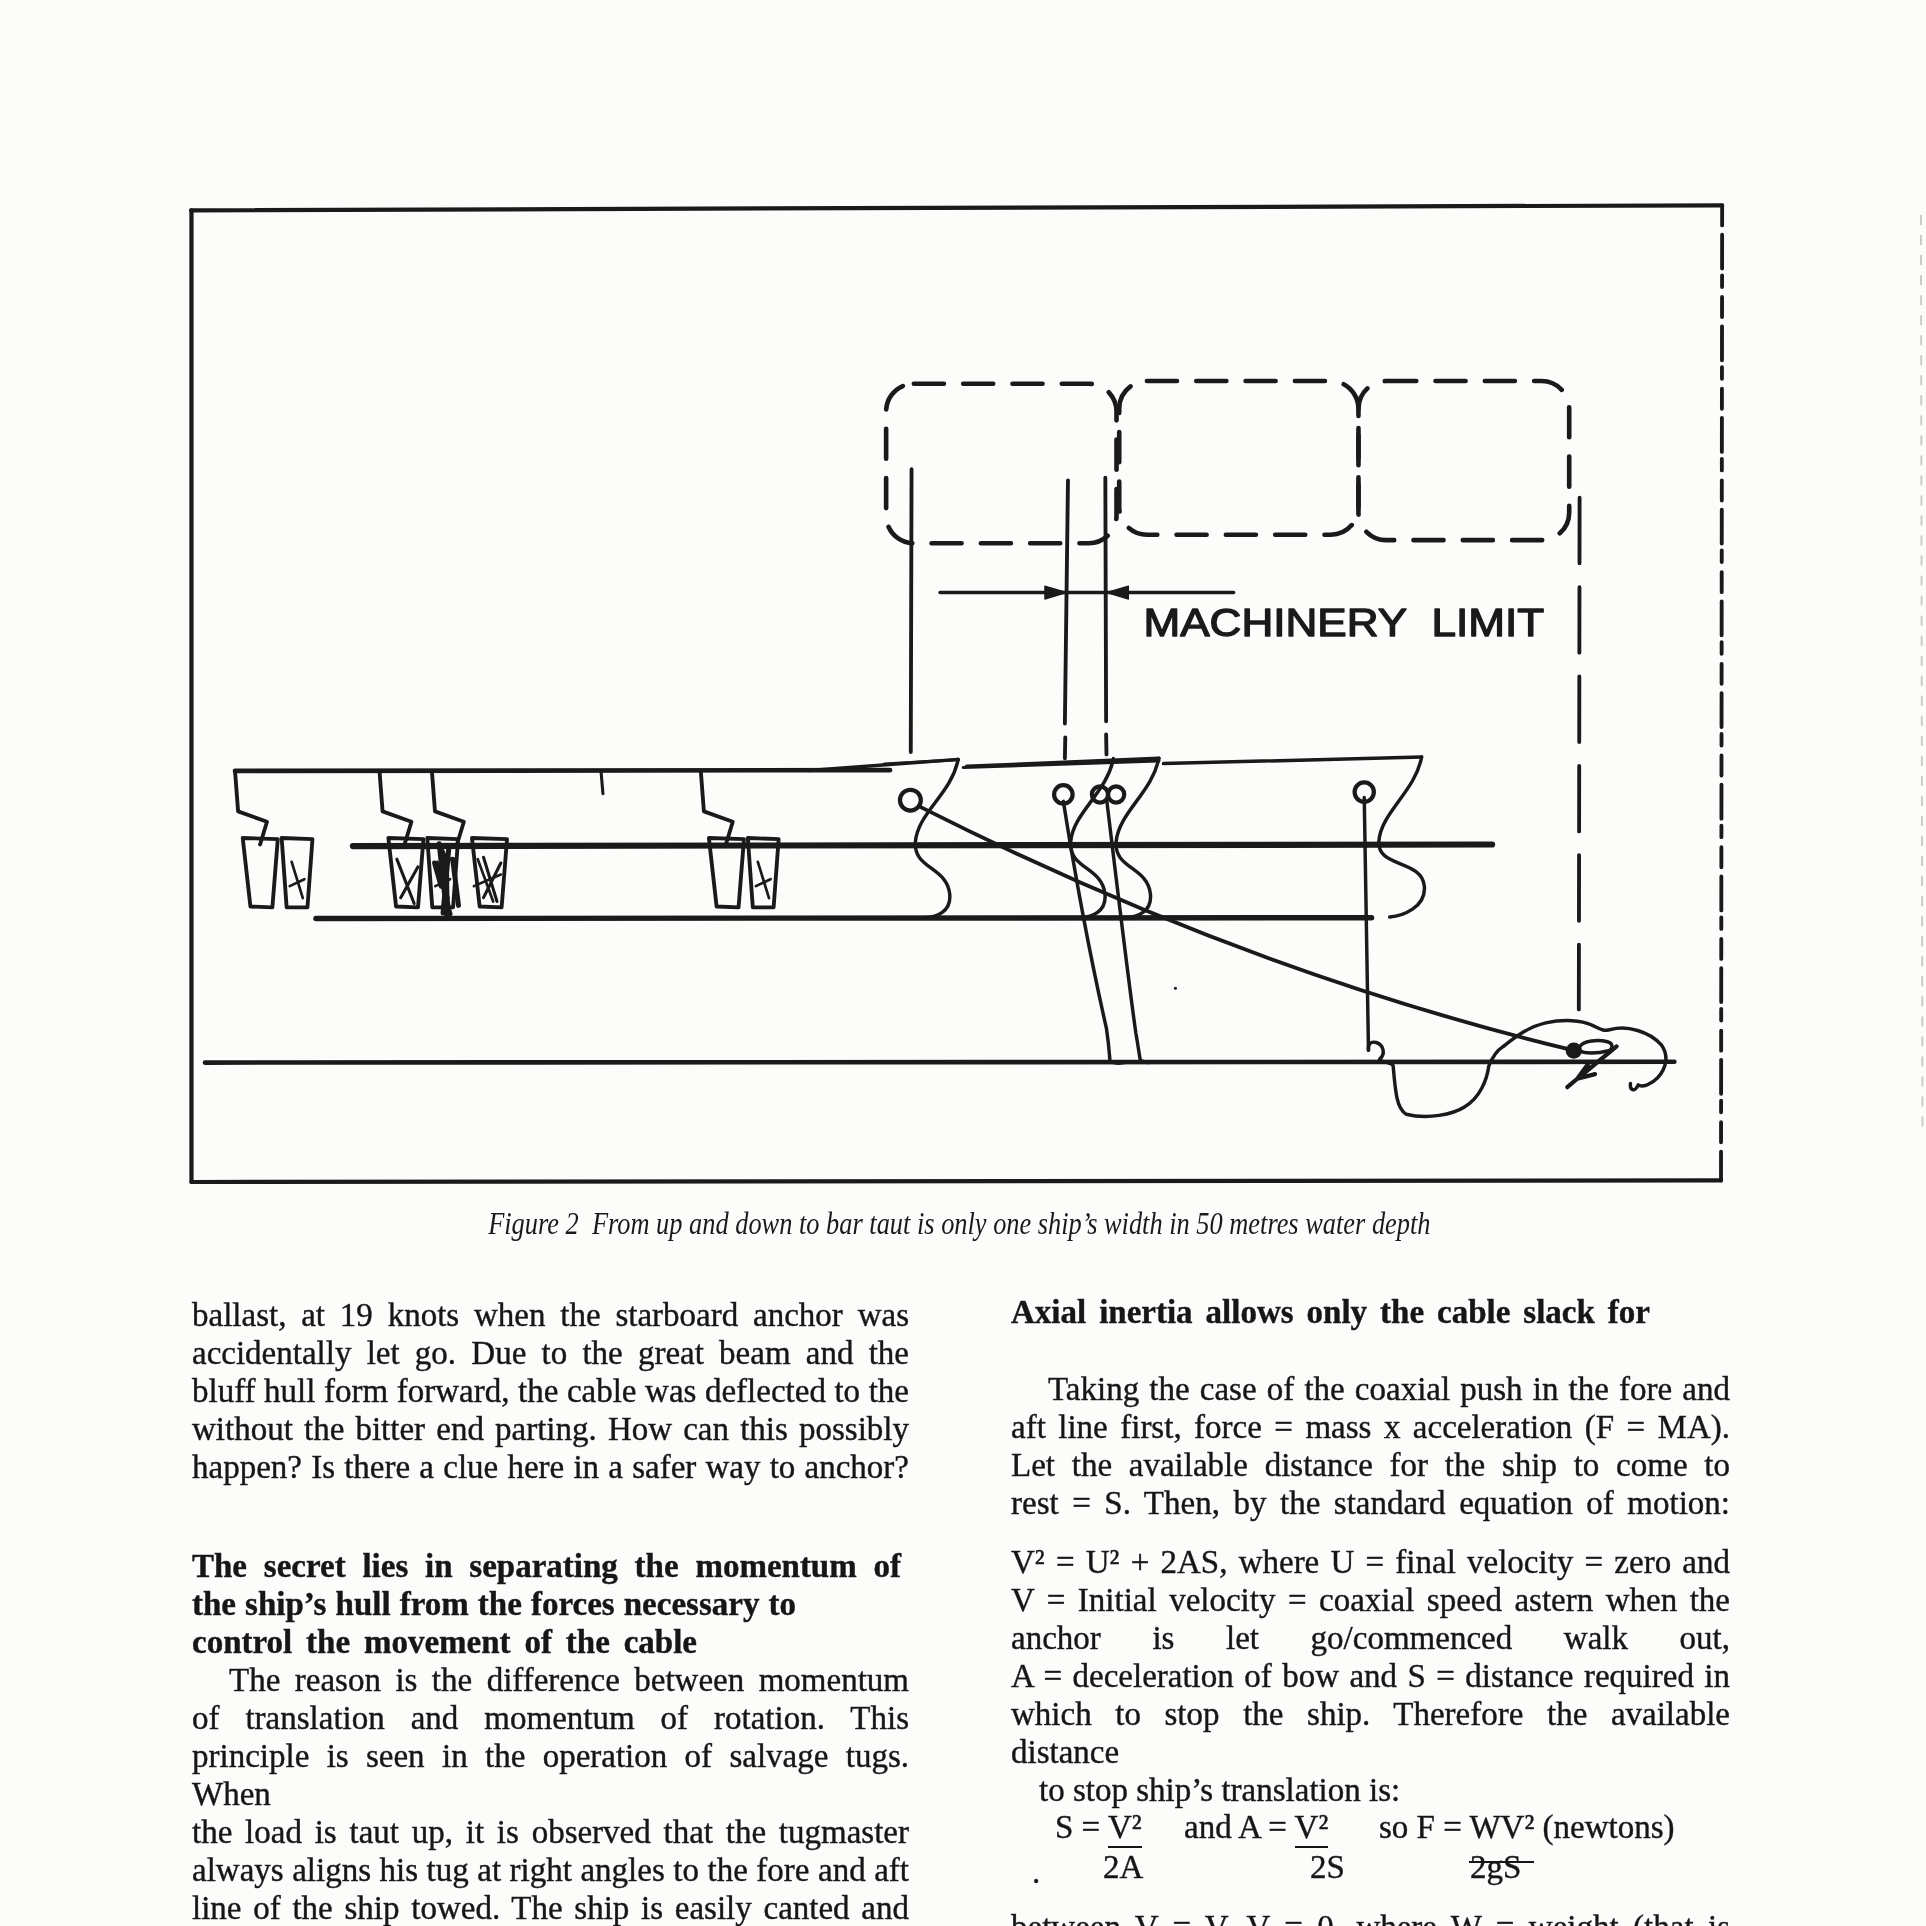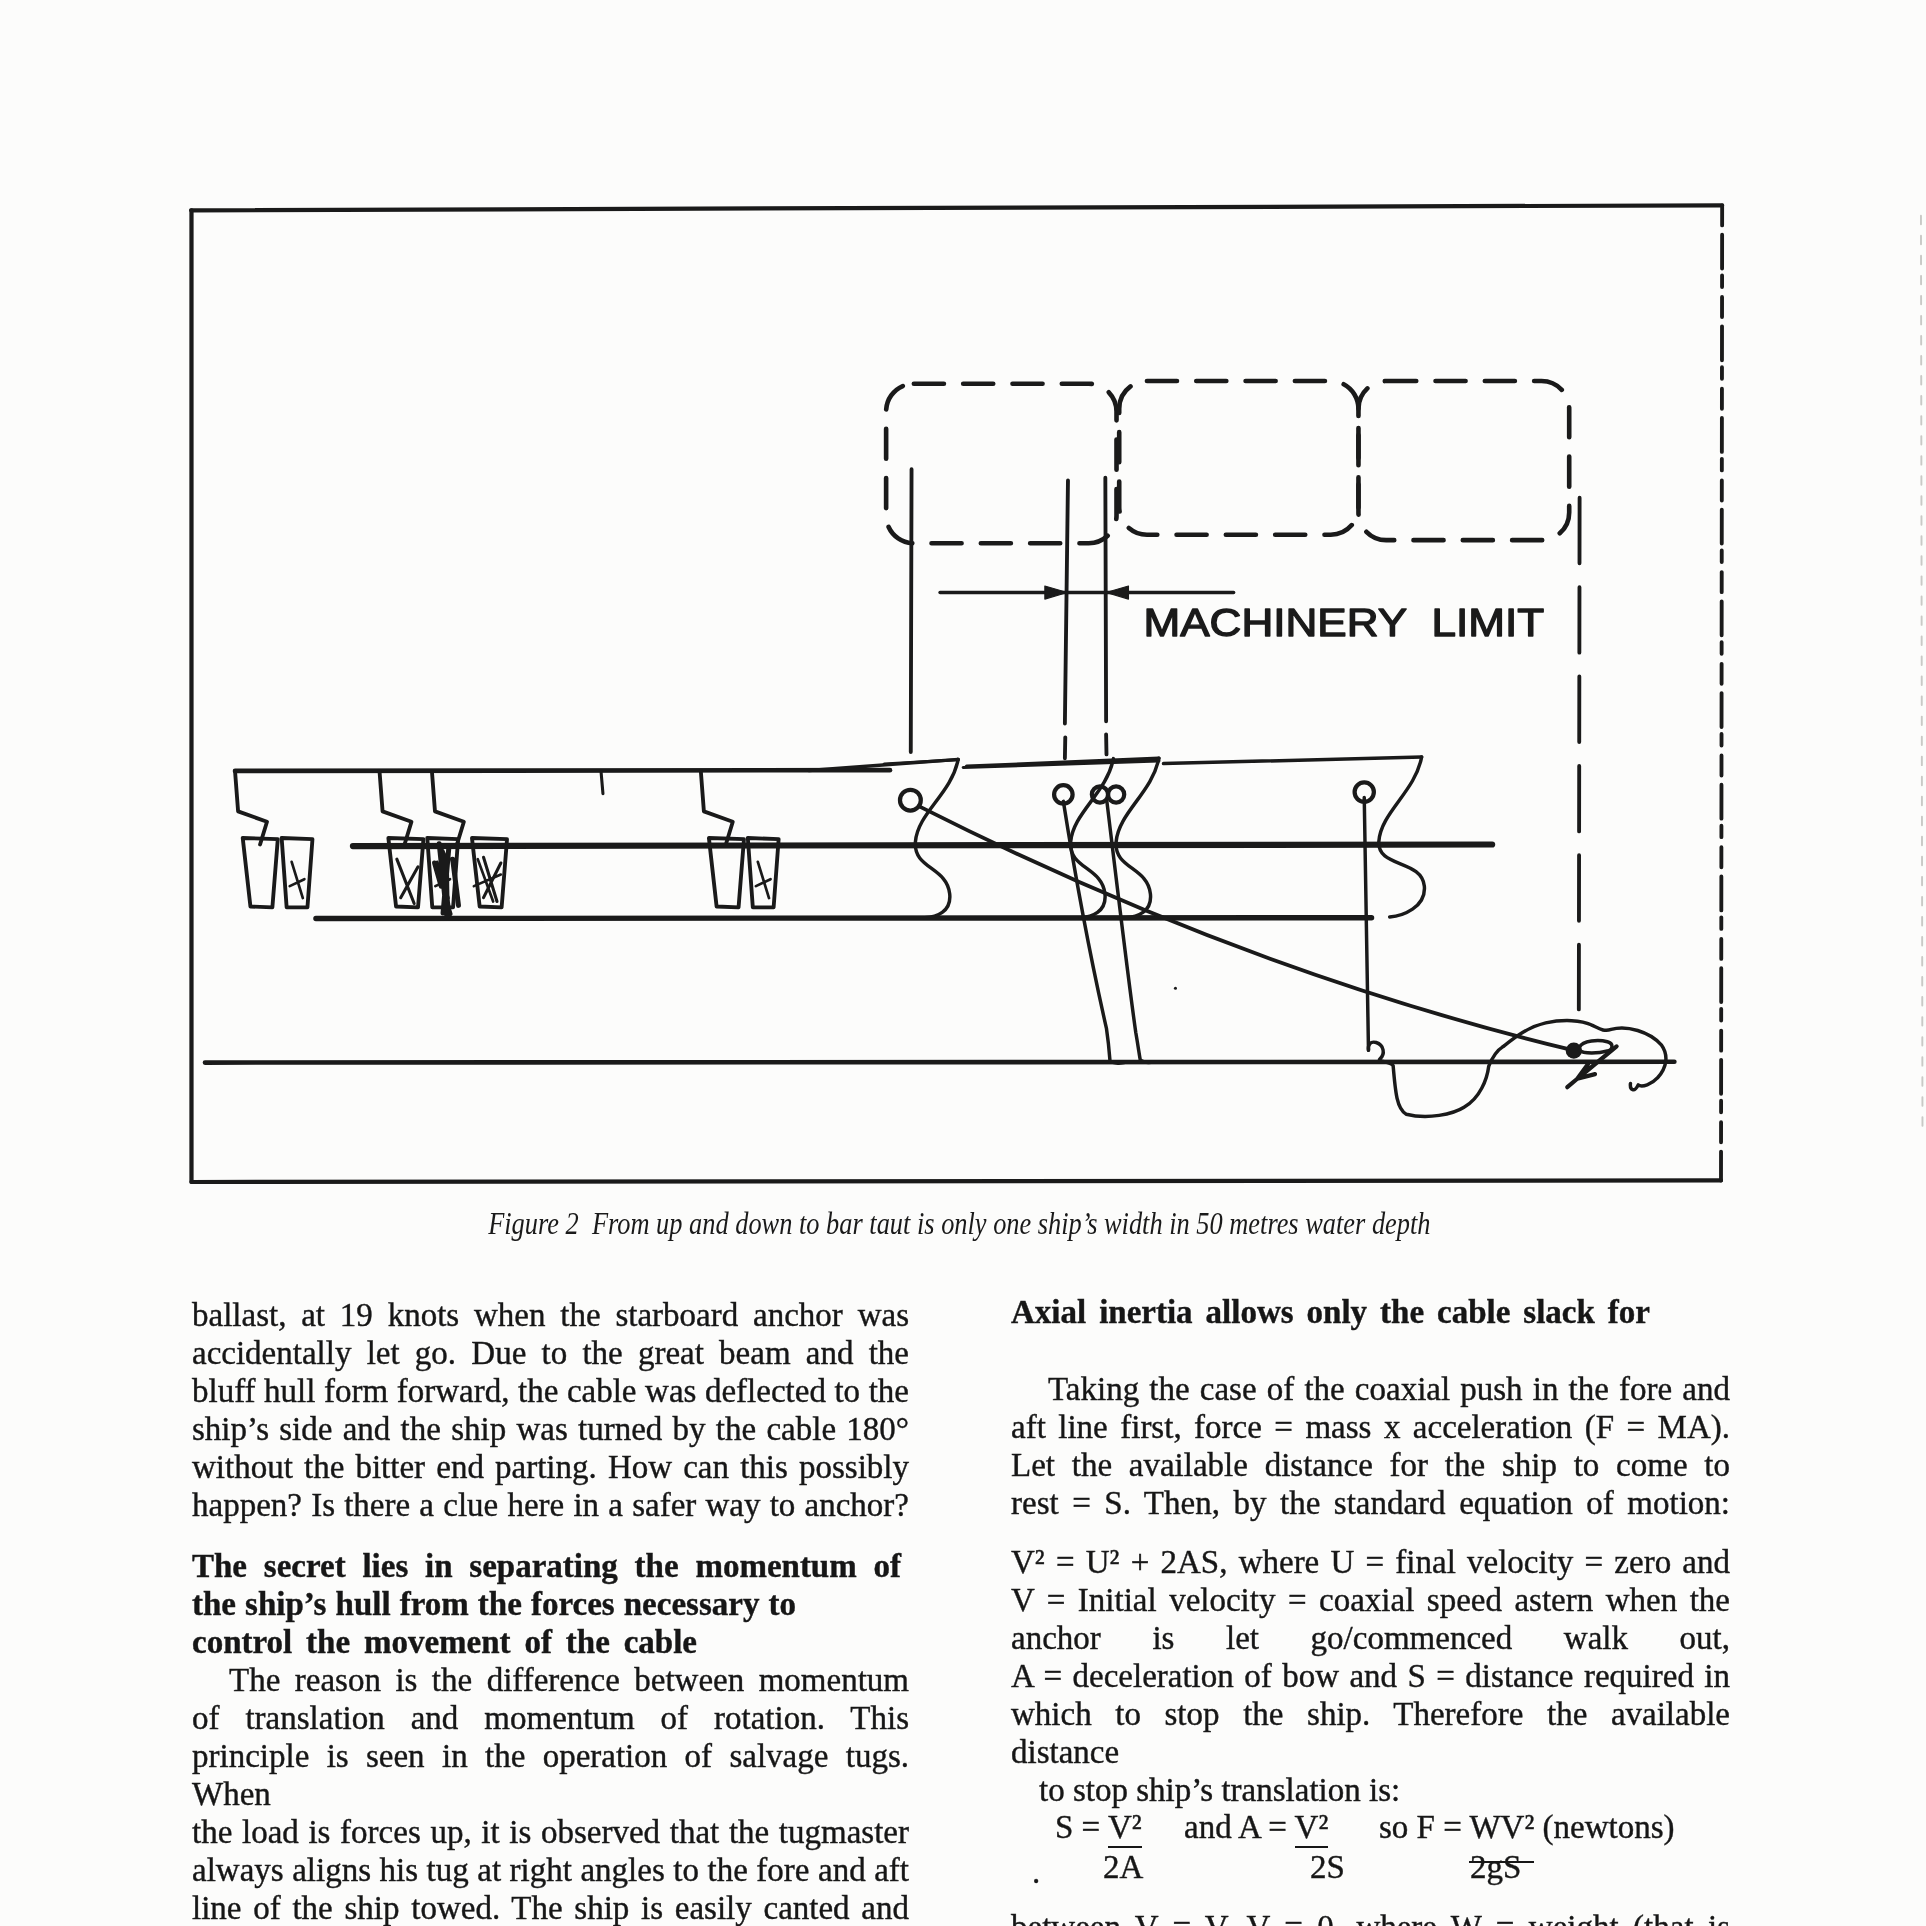--- a/index.html
+++ b/index.html
@@ -148,36 +148,35 @@
       </clipPath>
 <text clip-path="url(#cutTop)" x="802" y="6907" font-family="Liberation Serif, serif" font-weight="bold" font-size="620" fill="none" stroke="#5d9dc5" stroke-width="13" textLength="4066" lengthAdjust="spacingAndGlyphs">SEATRACKER.RU</text>
 <text clip-path="url(#cutBot)" x="802" y="6907" font-family="Liberation Serif, serif" font-weight="bold" font-size="620" fill="#5d9dc5" stroke="#5d9dc5" stroke-width="26" textLength="4066" lengthAdjust="spacingAndGlyphs">SEATRACKER.RU</text>
 </g>
 </svg>
 
 <div class="abs txt colL bl j" style="top:1296px;">
 <div>ballast, at 19 knots when the starboard anchor was</div>
 <div>accidentally let go. Due to the great beam and the</div>
 <div>bluff hull form forward, the cable was deflected to the</div>
-<div>ship’s side and the ship was turned by the cable 180°</div>
 <div>without the bitter end parting. How can this possibly</div>
 <div>happen? Is there a clue here in a safer way to anchor?</div>
 </div>
 
 <div class="abs txt colL bl hb" style="top:1547px;">
 <div style="width:709px;">The secret lies in separating the momentum of</div>
 <div style="width:604px;">the ship’s hull from the forces necessary to</div>
 <div style="width:505px;">control the movement of the cable</div>
 </div>
 
 <div class="abs txt colL bl j" style="top:1661px;">
 <div class="ind">The reason is the difference between momentum</div>
 <div>of translation and momentum of rotation. This</div>
 <div>principle is seen in the operation of salvage tugs. When</div>
-<div>the load is forces up, it is observed that the tugmaster</div>
+<div>the load is taut up, it is observed that the tugmaster</div>
 <div>always aligns his tug at right angles to the fore and aft</div>
 <div>line of the ship towed. The ship is easily canted and</div>
 <div>the tug is then gradually aligned in the fore and aft</div>
 
 </div>
 
 <div class="abs txt colR bl hb" style="top:1293px;">
 <div style="width:639px;">Axial inertia allows only the cable slack for</div>
 </div>
 

